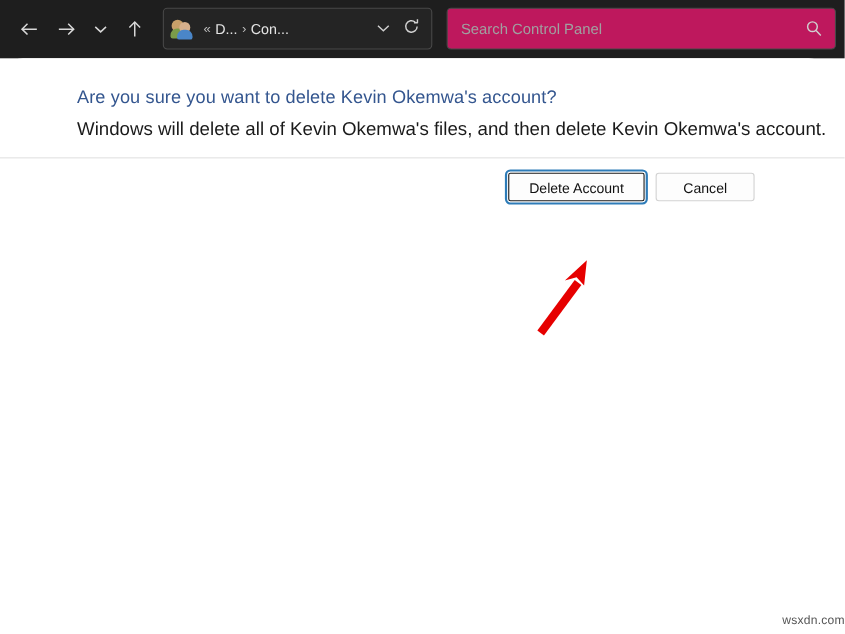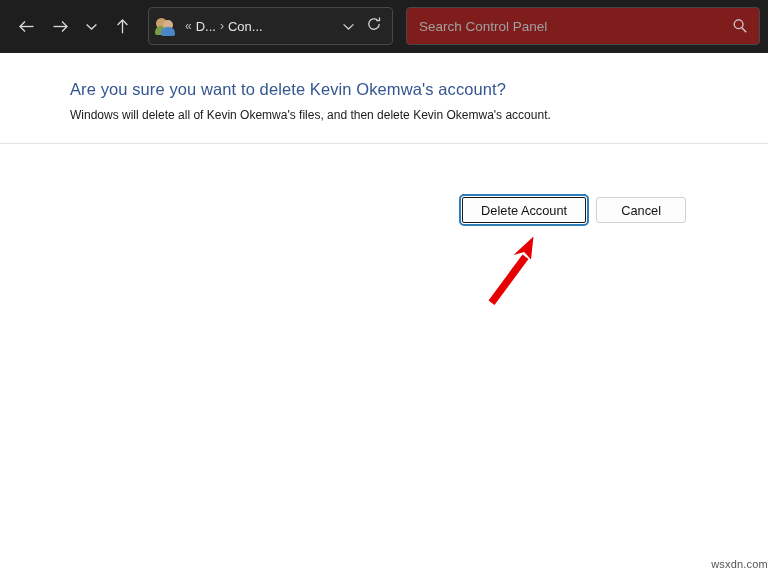--- a/index.html
+++ b/index.html
@@ -136,21 +136,21 @@
 
   
   .search-box {
     position: absolute;
     left: 406px;
     top: 7px;
     width: 354px;
     height: 38px;
     border: 1px solid #484848;
     border-radius: 4px;
-    background: #7f1d1d;
+    background: #be185d;
     display: flex;
     align-items: center;
     padding: 0 8px 0 12px;
   }
   .search-input {
     flex: 1 1 auto;
     background: transparent;
     border: none;
     outline: none;
     color: #e0e0e0;
@@ -183,21 +183,21 @@
     font-size: 16.5px;
     color: #34568f;
     letter-spacing: 0.1px;
     white-space: nowrap;
   }
 
   .page-sub {
     position: absolute;
     left: 70px;
     top: 55px;
-    font-size: 12px;
+    font-size: 17px;
     color: #1a1a1a;
     white-space: nowrap;
   }
 
   .divider {
     position: absolute;
     left: 0;
     top: 90px;
     width: 768px;
     height: 1px;
@@ -205,21 +205,20 @@
   }
 
   
   .btn-row {
     position: absolute;
     right: 70px;
     top: 104px;
     display: flex;
     align-items: flex-end;
     gap: 10px;
-    margin-top: 40px;
   }
 
   .btn {
     font-family: "Liberation Sans", sans-serif;
     font-size: 12.8px;
     color: #111111;
     background: #fdfdfd;
     border: 1px solid #d2d2d2;
     border-radius: 3px;
     height: 26px;

